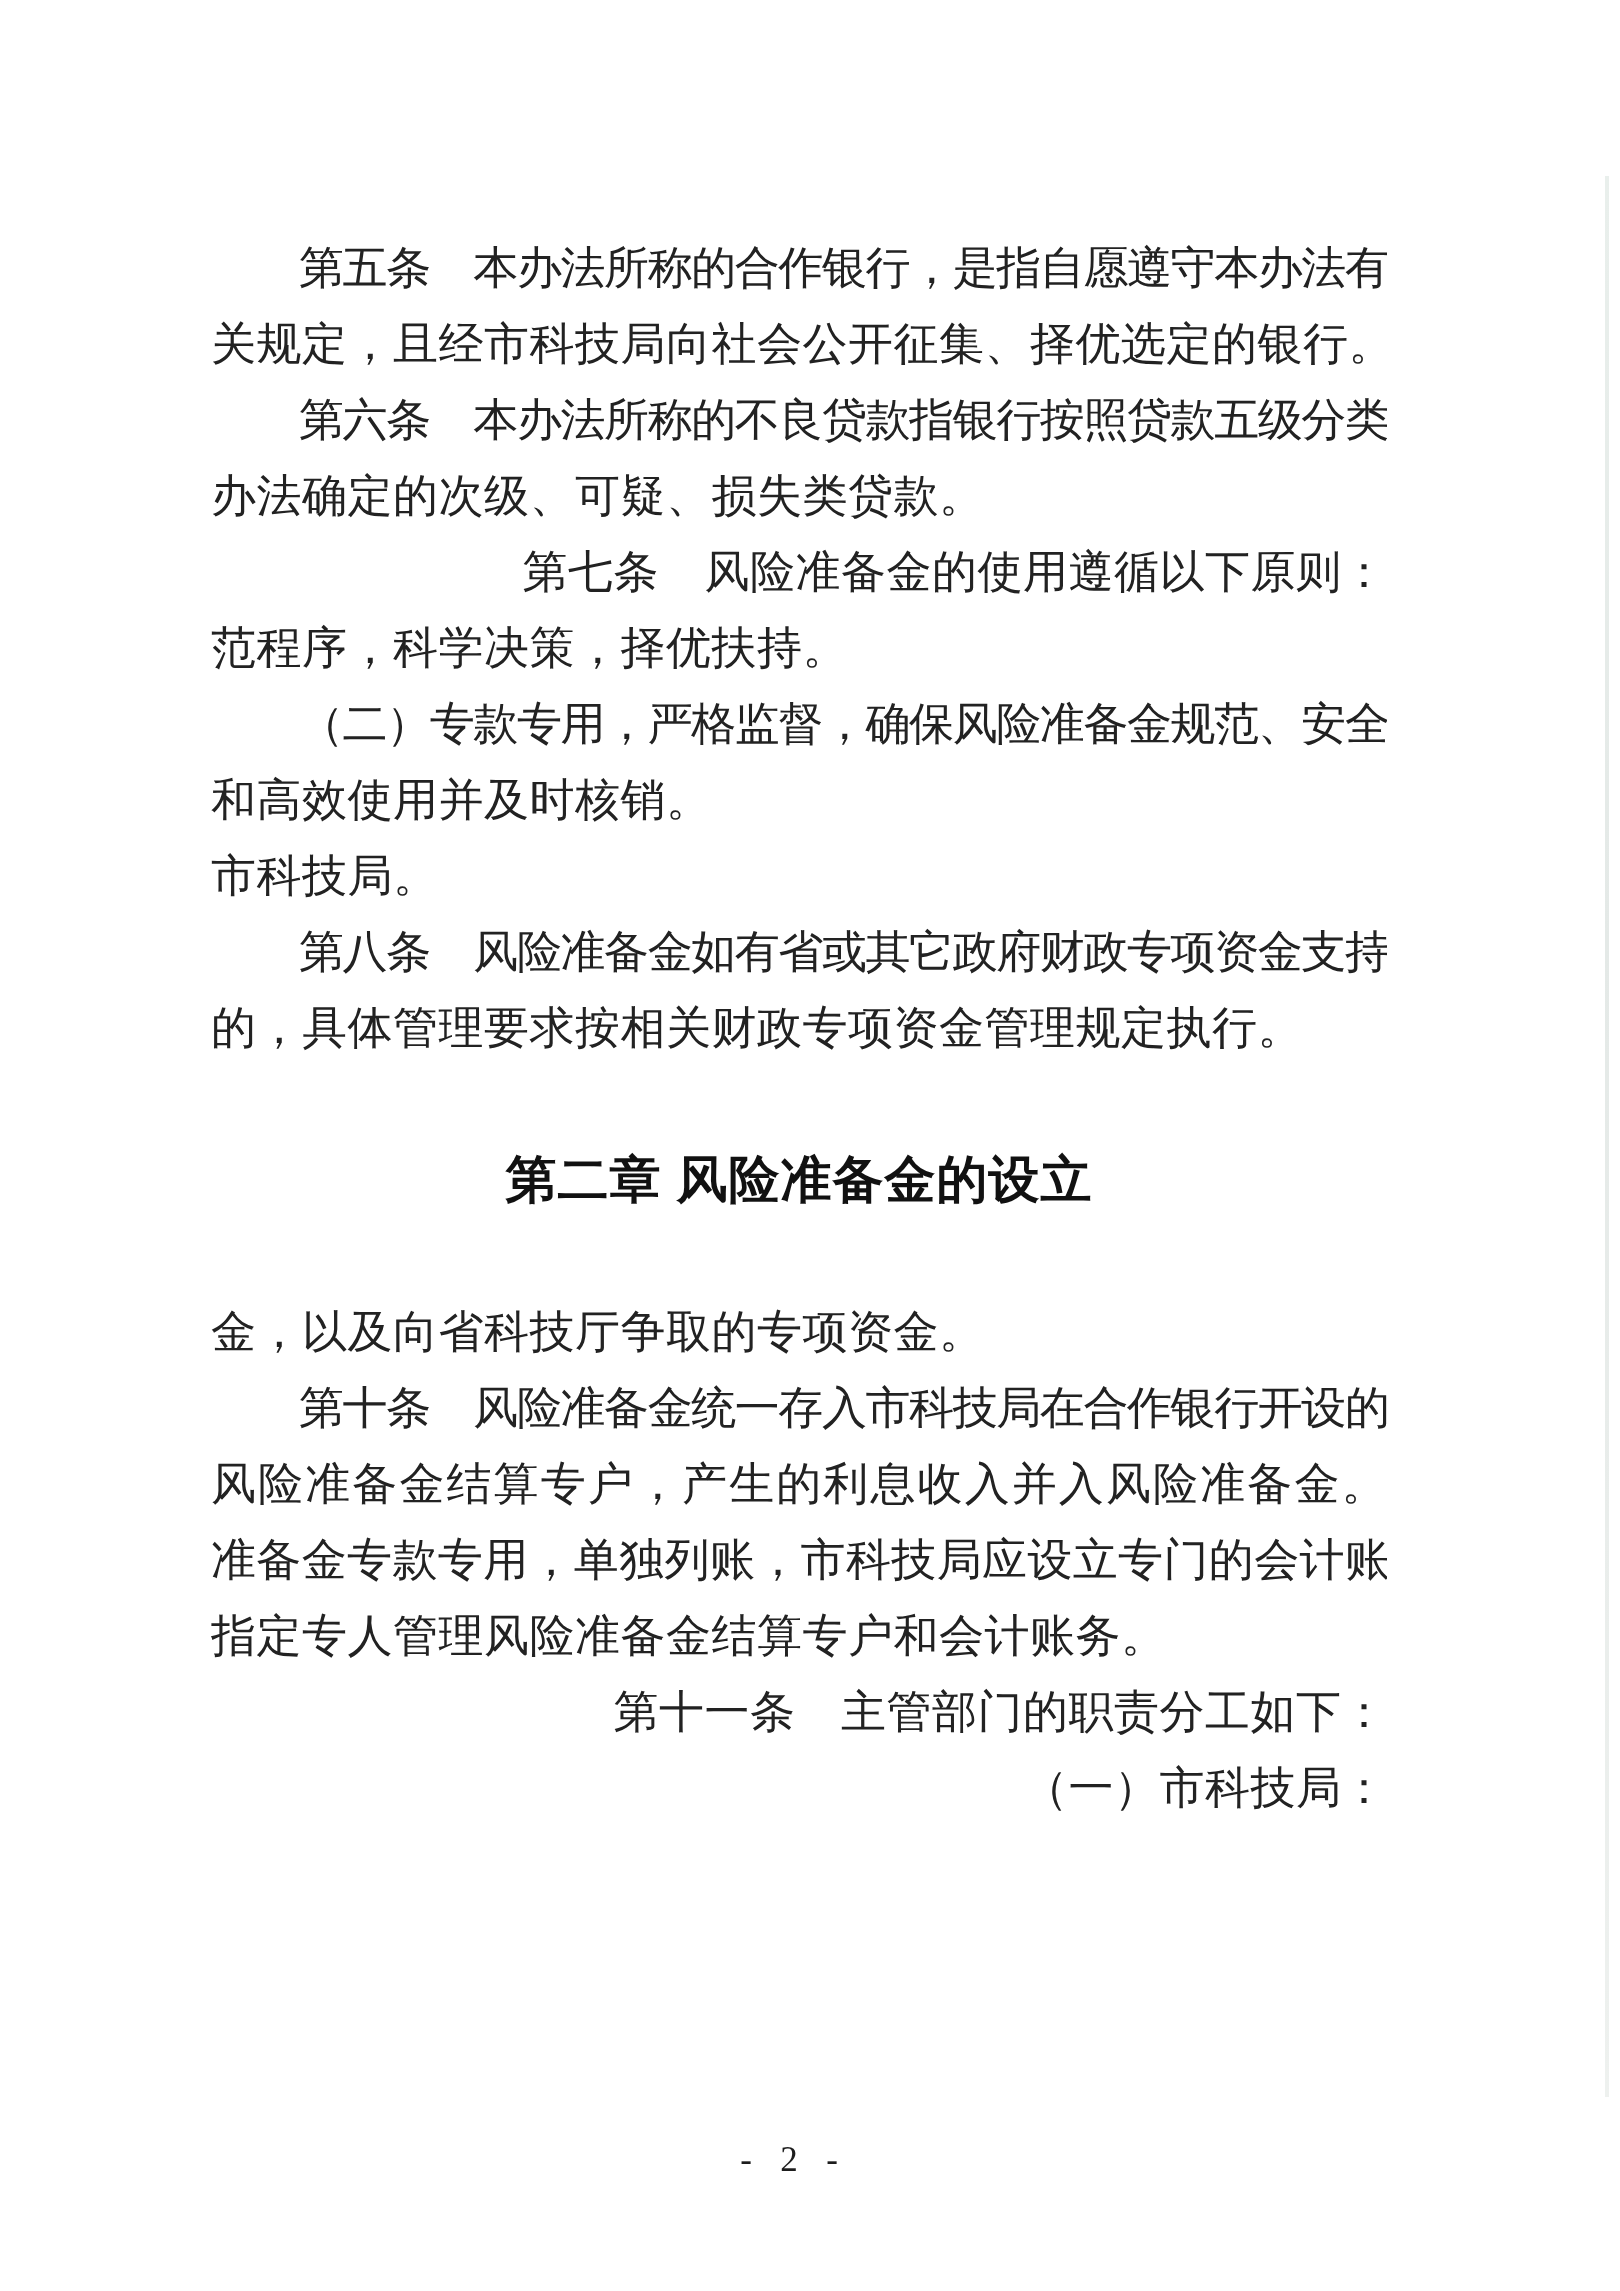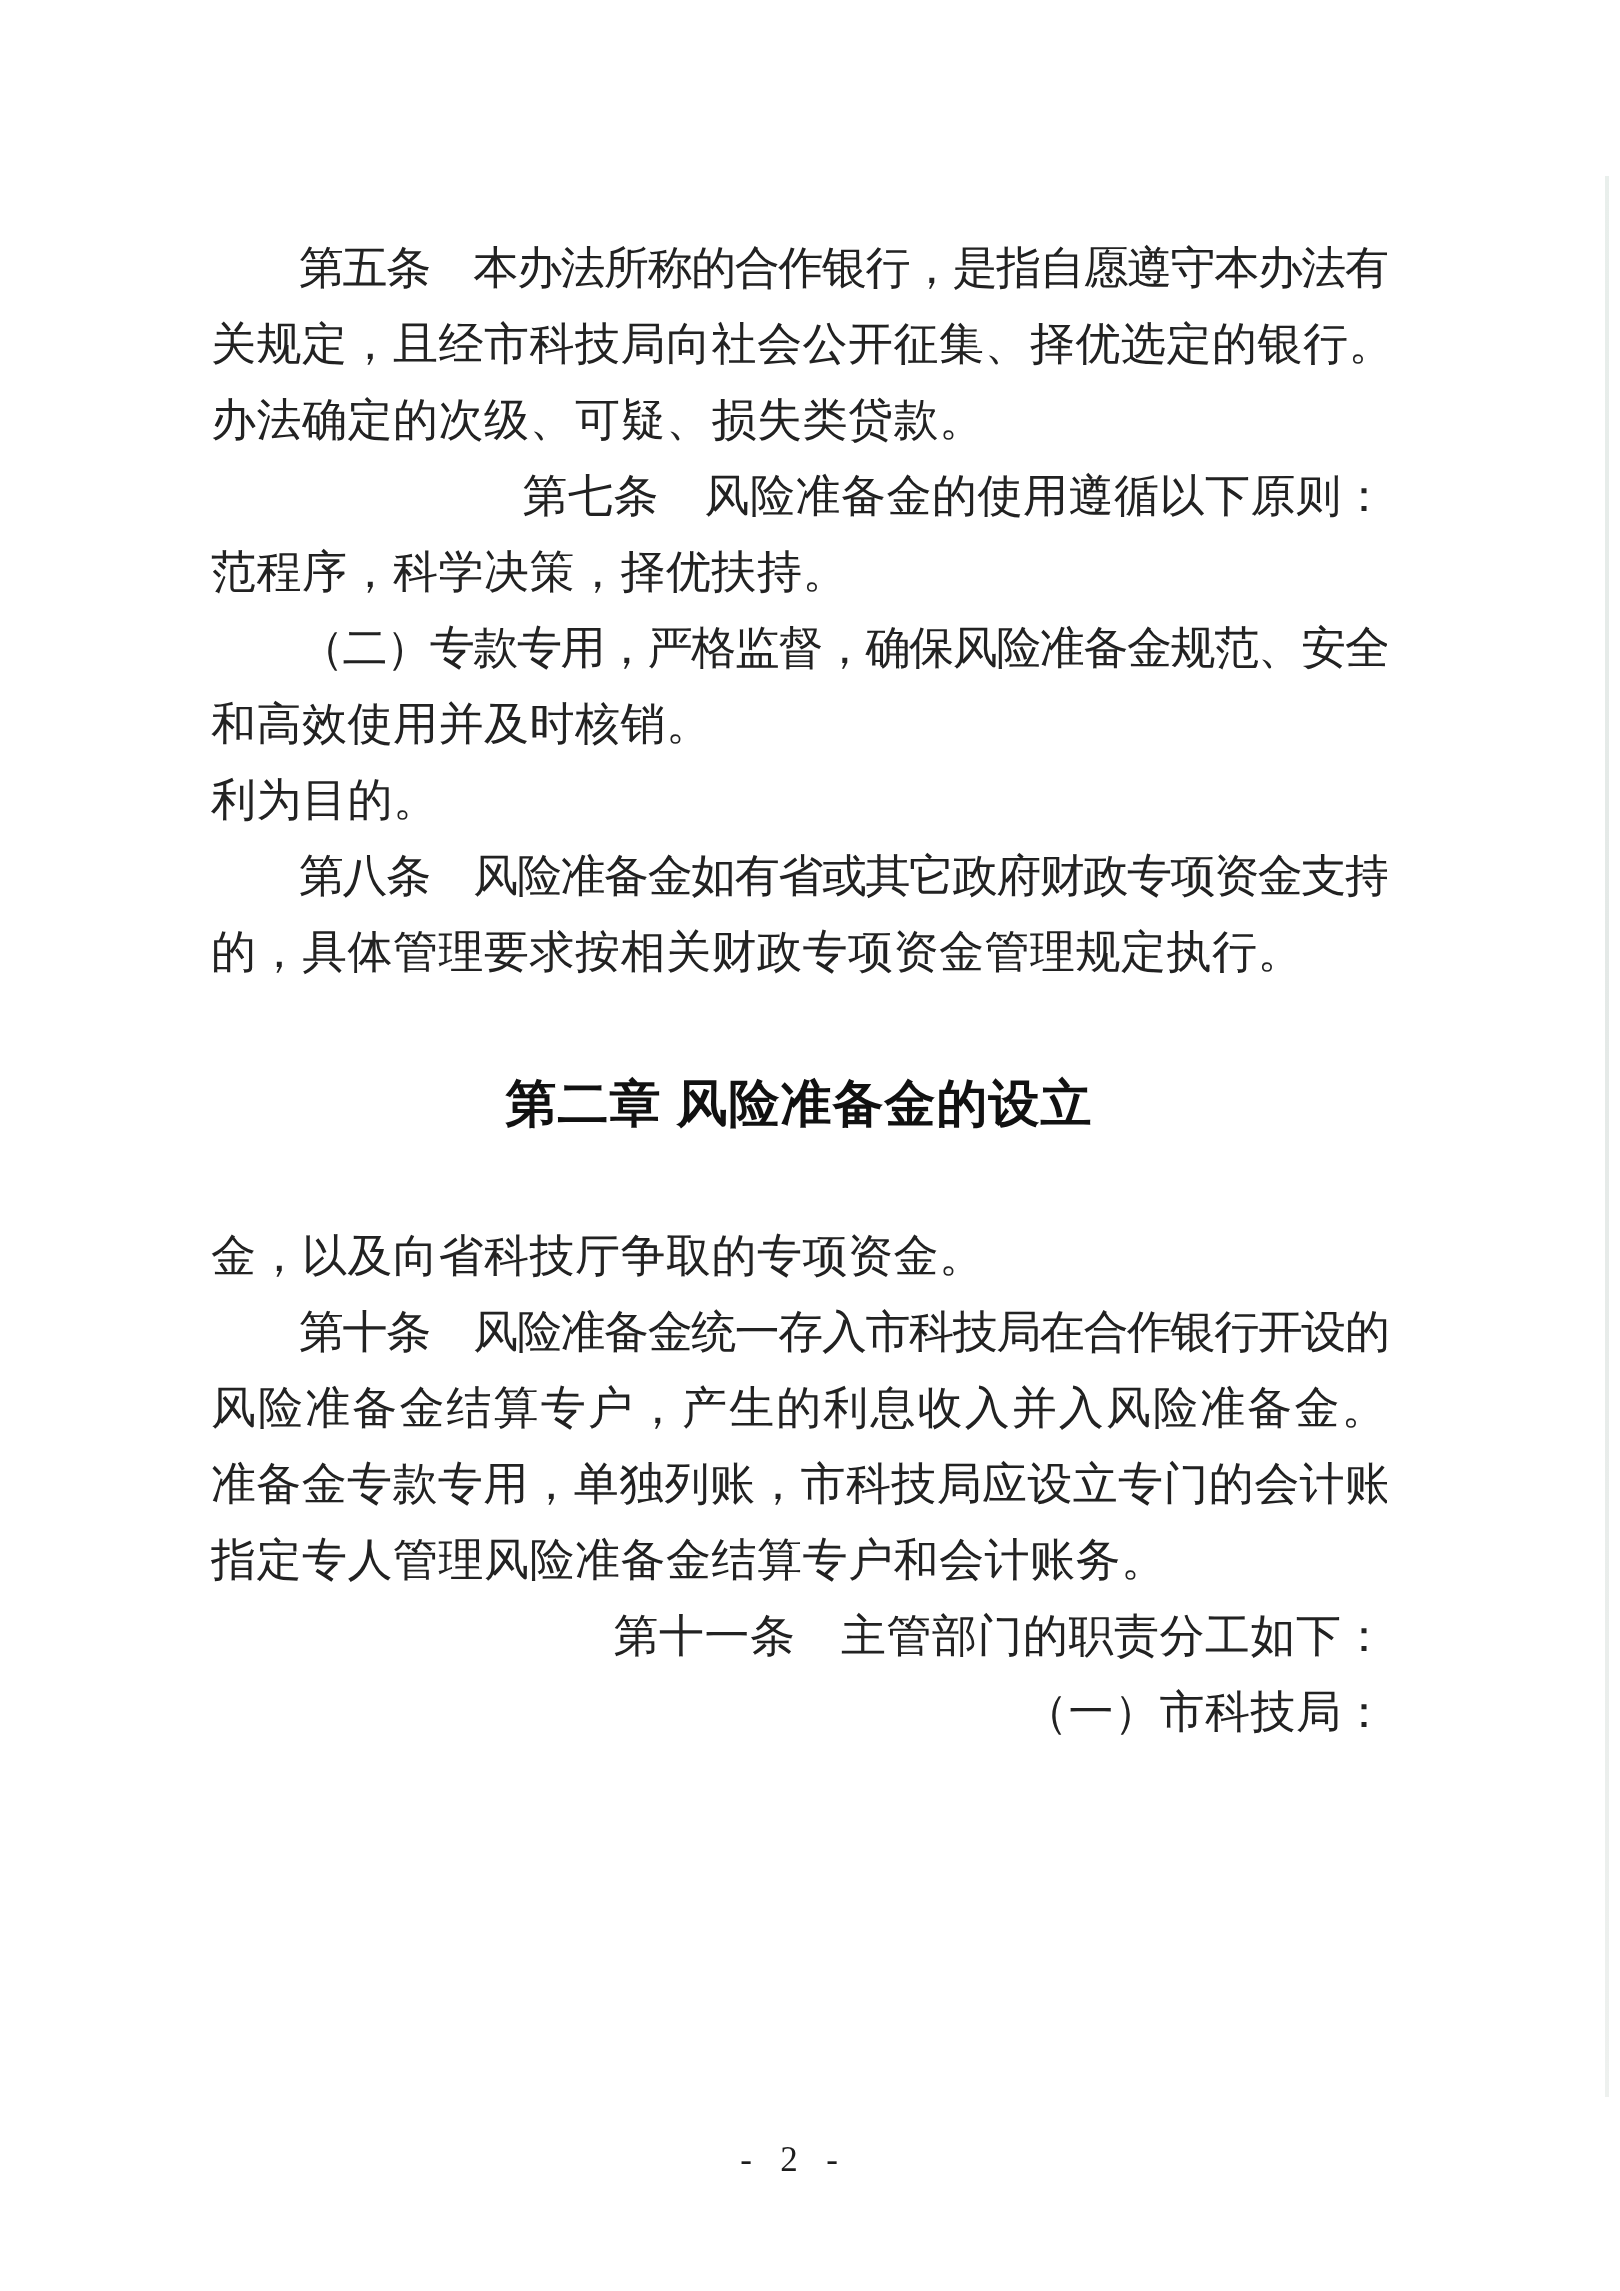--- a/index.html
+++ b/index.html
@@ -85,26 +85,27 @@
 <body>
 
 <div class="page">
 
   <div class="scan-edge"></div>
 
   <div class="body-text">
 
     <div class="line fill indent">第五条　本办法所称的合作银行，是指自愿遵守本办法有</div>
     <div class="line">关规定，且经市科技局向社会公开征集、择优选定的银行。</div>
+    <div class="line fill indent">第六条　本办法所称的不良贷款指银行按照贷款五级分类</div>
     <div class="line">办法确定的次级、可疑、损失类贷款。</div>
     <div class="line indent">第七条　风险准备金的使用遵循以下原则：</div>
     <div class="line">范程序，科学决策，择优扶持。</div>
     <div class="line fill indent">（二）专款专用，严格监督，确保风险准备金规范、安全</div>
     <div class="line">和高效使用并及时核销。</div>
-    <div class="line">利为目的。</div>
+    <div class="line">市科技局。</div>
     <div class="line fill indent">第八条　风险准备金如有省或其它政府财政专项资金支持</div>
     <div class="line">的，具体管理要求按相关财政专项资金管理规定执行。</div>
 
     <div class="spacer"></div>
     <div class="chapter-heading">第二章 风险准备金的设立</div>
     <div class="spacer"></div>
 
     <div class="line">金，以及向省科技厅争取的专项资金。</div>
     <div class="line fill indent">第十条　风险准备金统一存入市科技局在合作银行开设的</div>
     <div class="line fill">风险准备金结算专户，产生的利息收入并入风险准备金。风险</div>

